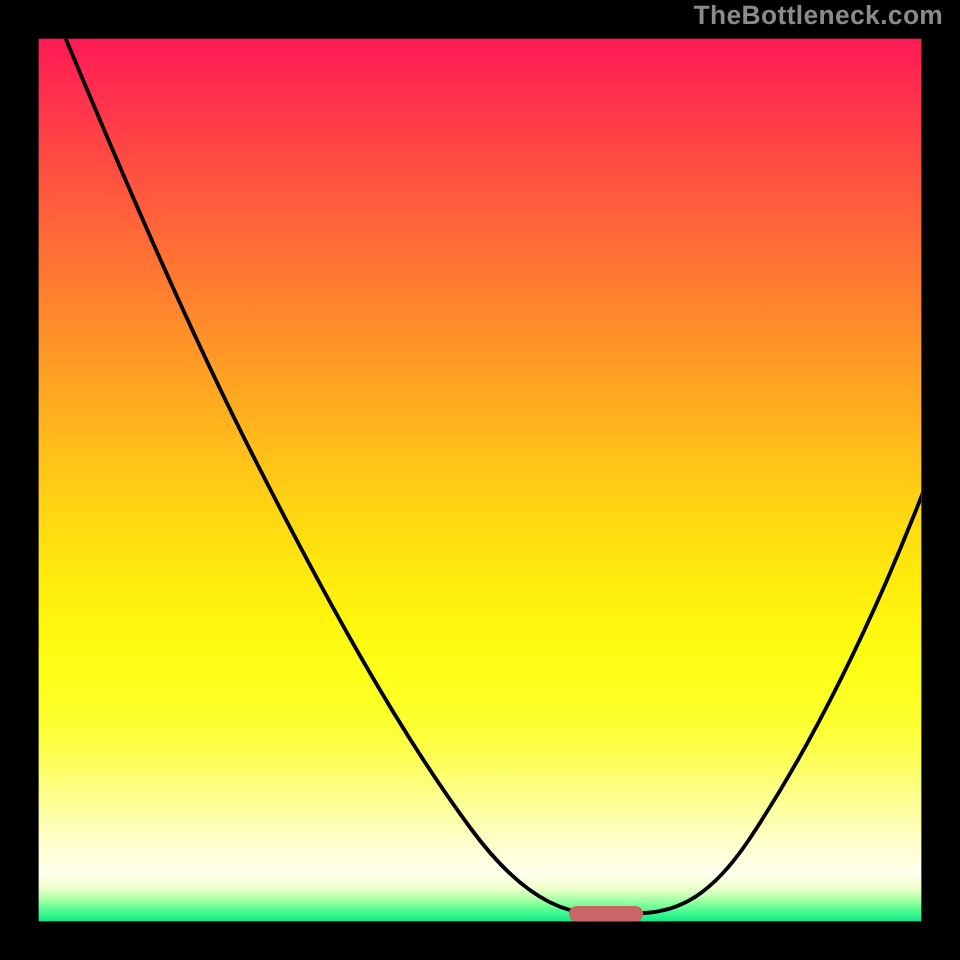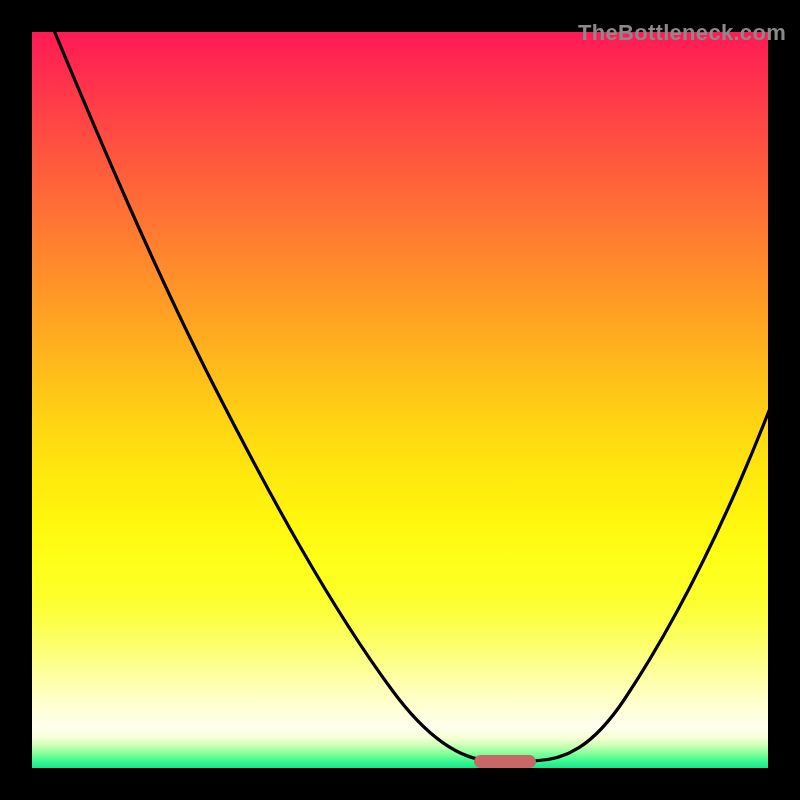--- a/index.html
+++ b/index.html
@@ -11,21 +11,21 @@
     overflow: hidden;
   }
   .frame {
     position: relative;
     width: 800px;
     height: 800px;
     background: #000;
   }
   .watermark {
     position: absolute;
-    top: 20px;
+    top: 0;
     right: 14px;
     font-family: Arial, Helvetica, sans-serif;
     font-size: 22px;
     font-weight: 600;
     color: #8a8a8a;
     letter-spacing: 0.3px;
     z-index: 10;
   }
   .plot {
     position: absolute;

